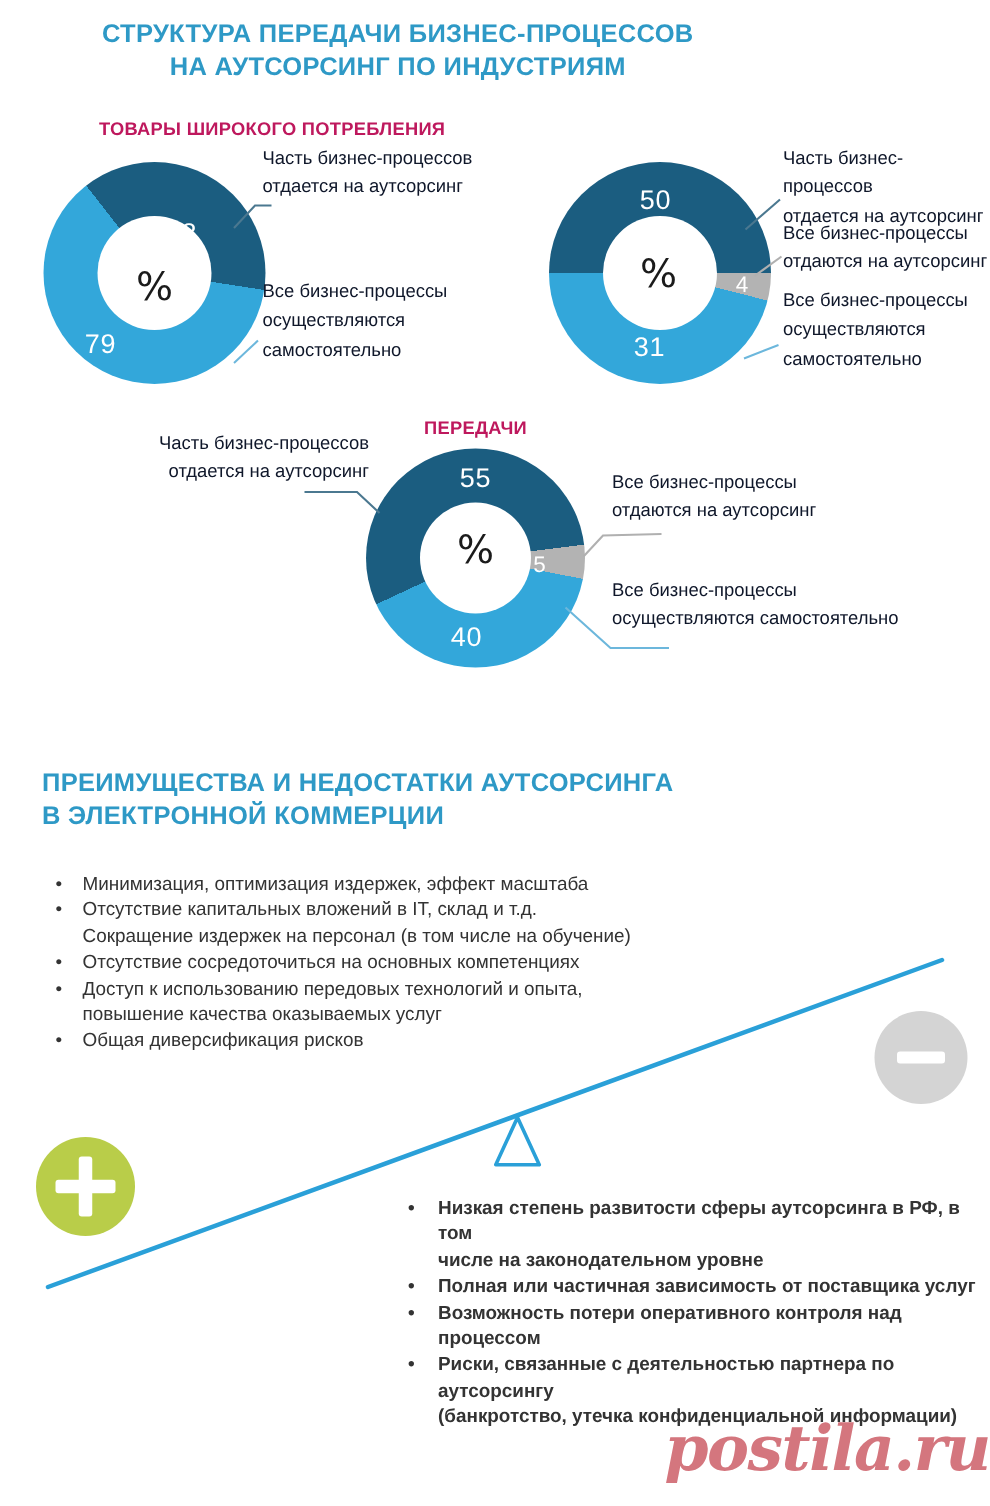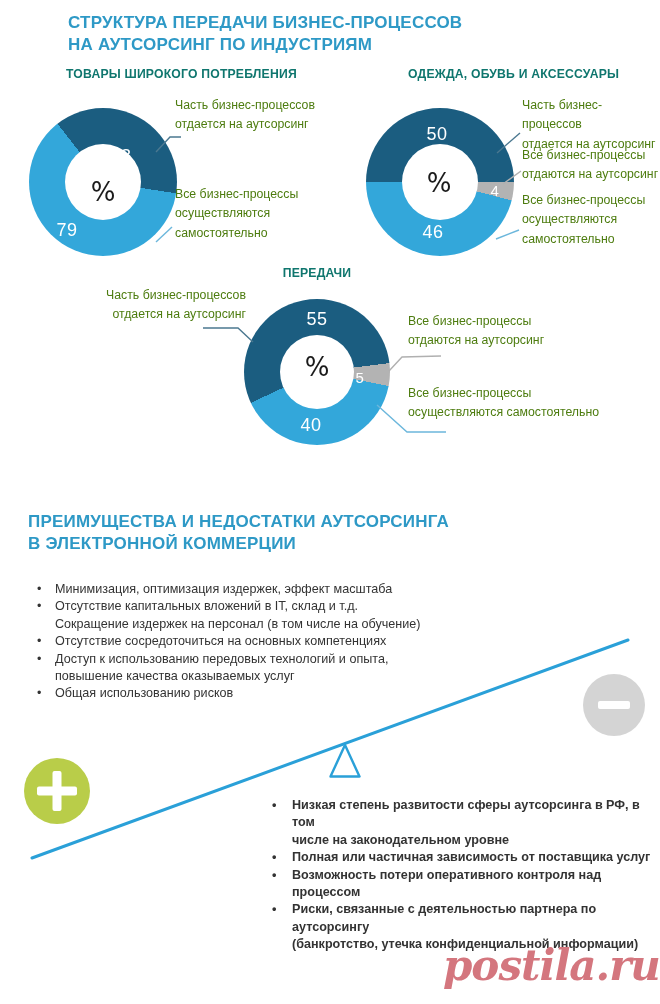--- a/index.html
+++ b/index.html
@@ -5,39 +5,40 @@
   html,body{margin:0;padding:0;background:#fff;}
   .canvas{
     position:relative;width:660px;height:1004px;background:#ffffff;
     font-family:"Liberation Sans",sans-serif;overflow:hidden;
   }
   .sec-title{
     position:absolute;color:#2e99c6;font-weight:bold;font-size:17px;
     line-height:21.5px;letter-spacing:.2px;white-space:pre-line;margin:0;
   }
   .chart-subtitle{
-    position:absolute;color:#0f766e;font-weight:bold;font-size:12.2px;
+    position:absolute;color:#be185d;font-weight:bold;font-size:12.2px;
     letter-spacing:.2px;
+    margin-top:12px;
   }
   .donut{position:absolute;border-radius:50%;}
   .donut .hole{
     position:absolute;left:50%;top:50%;transform:translate(-50%,-50%);
     background:#fff;border-radius:50%;
   }
   .donut .pct{
     position:absolute;transform:translate(-50%,-50%);
     font-size:26px;color:#1b1b1b;font-family:"DejaVu Sans",sans-serif;
   }
   .donut .num{
     position:absolute;transform:translate(-50%,-50%);
     color:#ffffff;font-size:18px;letter-spacing:.5px;
   }
   .donut .num.small{font-size:15px;}
   .callout{
-    position:absolute;color:#4d7c0f;font-size:12.3px;line-height:19.4px;
+    position:absolute;color:#0f172a;font-size:12.3px;line-height:19.4px;
     white-space:pre-line;
   }
   .callout.right-align{text-align:right;}
   .footnote{position:absolute;color:#8d8d8d;font-size:10.8px;}
   .blist{position:absolute;list-style:none;margin:0;padding:0;color:#333;font-size:12.6px;line-height:17.4px;}
   .blist li{position:relative;margin:0;}
   .blist li span{white-space:pre-line;display:block;}
   .pros li{padding-left:25px;}
   .pros li:before{content:"\2022";position:absolute;left:7px;top:0;}
   .cons li{padding-left:28px;}
@@ -53,40 +54,39 @@
   .watermark{
     position:absolute;color:#d4767e;font-family:"DejaVu Serif",serif;
     font-style:italic;font-weight:bold;font-size:42px;letter-spacing:-1px;
   }
 </style>
 </head>
 <body>
 
 <div class="canvas">
 
-  <h1 class="sec-title" style="left:68px;top:12px;">СТРУКТУРА ПЕРЕДАЧИ БИЗНЕС-ПРОЦЕССОВ
+  <h1 class="sec-title" style="left:68px;top:12px;text-align:center;">СТРУКТУРА ПЕРЕДАЧИ БИЗНЕС-ПРОЦЕССОВ
 НА АУТСОРСИНГ ПО ИНДУСТРИЯМ</h1>
 
   <div class="chart-subtitle" style="left:66px;top:67px;">ТОВАРЫ ШИРОКОГО ПОТРЕБЛЕНИЯ</div>
-  <div class="chart-subtitle" style="left:408px;top:67px;">ОДЕЖДА, ОБУВЬ И АКСЕССУАРЫ</div>
   <div class="chart-subtitle" style="left:243px;top:266px;width:148px;text-align:center;">ПЕРЕДАЧИ</div>
 
   <div class="donut" id="donut0" style="left: 29px; top: 108px; width: 148px; height: 148px; background: conic-gradient(from 322deg, rgb(27, 93, 128) 0deg, rgb(27, 93, 128) 136.8deg, rgb(51, 167, 218) 136.8deg, rgb(51, 167, 218) 360deg);">
     <div class="hole" style="width:76px;height:76px;"></div>
     <div class="pct" style="left:74px;top:84px;">%</div>
     <div class="num" style="left:92px;top:48px;">38</div>
     <div class="num" style="left:38px;top:122px;">79</div>
   </div>
 
   <div class="donut" id="donut1" style="left: 366px; top: 108px; width: 148px; height: 148px; background: conic-gradient(from 270deg, rgb(27, 93, 128) 0deg, rgb(27, 93, 128) 180deg, rgb(179, 179, 179) 180deg, rgb(179, 179, 179) 194.4deg, rgb(51, 167, 218) 194.4deg, rgb(51, 167, 218) 360deg);">
     <div class="hole" style="width:76px;height:76px;"></div>
     <div class="pct" style="left:73px;top:75px;">%</div>
     <div class="num" style="left:71px;top:26px;">50</div>
     <div class="num small" style="left:129px;top:82px;">4</div>
-    <div class="num" style="left:67px;top:124px;">46</div>
+    <div class="num" style="left:67px;top:124px;">31</div>
   </div>
 
   <div class="donut" id="donut2" style="left: 244px; top: 299px; width: 146px; height: 146px; background: conic-gradient(from 245deg, rgb(27, 93, 128) 0deg, rgb(27, 93, 128) 198deg, rgb(179, 179, 179) 198deg, rgb(179, 179, 179) 216deg, rgb(51, 167, 218) 216deg, rgb(51, 167, 218) 360deg);">
     <div class="hole" style="width:74px;height:74px;"></div>
     <div class="pct" style="left:73px;top:68px;">%</div>
     <div class="num" style="left:73px;top:20px;">55</div>
     <div class="num small" style="left:116px;top:78px;">5</div>
     <div class="num" style="left:67px;top:126px;">40</div>
   </div>
 
@@ -141,21 +141,21 @@
 Сокращение издержек на персонал (в том числе на обучение)</span>
       </li>
     <li>
         <span>Отсутствие сосредоточиться на основных компетенциях</span>
       </li>
     <li>
         <span>Доступ к использованию передовых технологий и опыта,
 повышение качества оказываемых услуг</span>
       </li>
     <li>
-        <span>Общая использованию рисков</span>
+        <span>Общая диверсификация рисков</span>
       </li>
   </ul>
 
   <ul class="blist cons" style="left:264px;top:797px;width:395px;font-weight:bold;">
     <li>
         <span>Низкая степень развитости сферы аутсорсинга в РФ, в том
 числе на законодательном уровне</span>
       </li>
     <li>
         <span>Полная или частичная зависимость от поставщика услуг</span>

